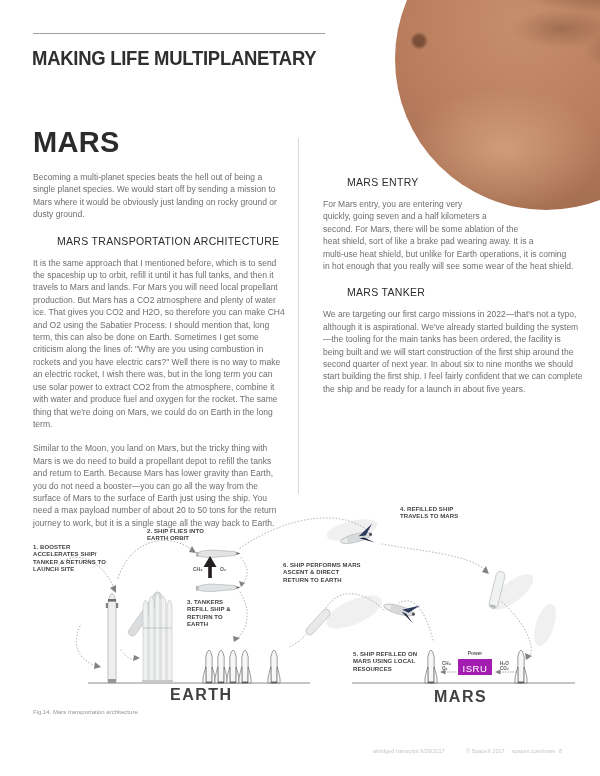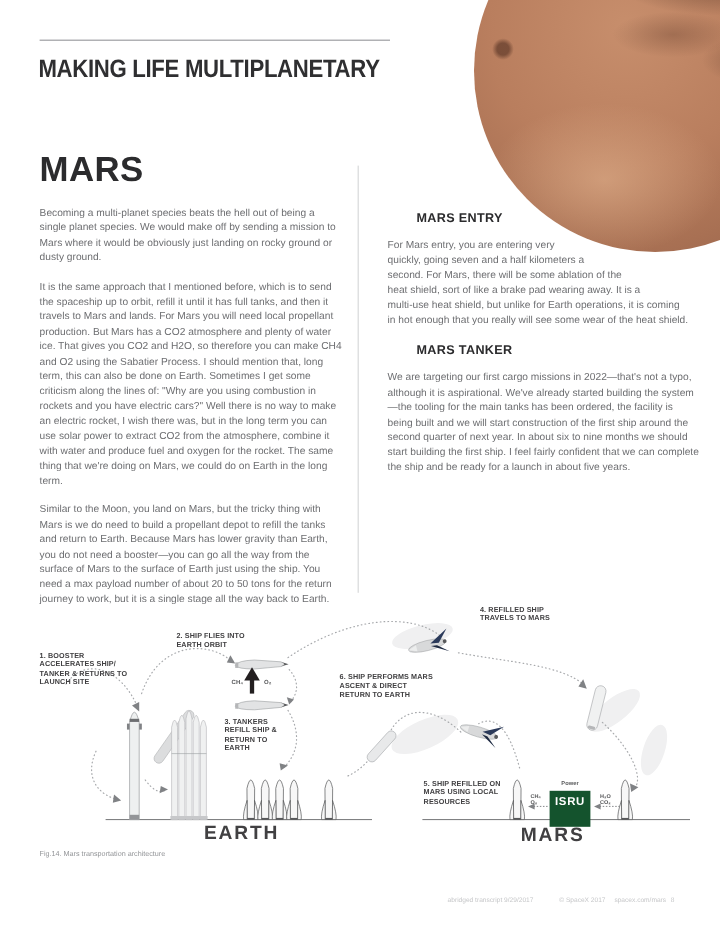--- a/index.html
+++ b/index.html
@@ -19,55 +19,56 @@
   }
   .title-rule{position:absolute;left:33px;top:33px;width:292px;height:1px;background:#9d9fa2;}
   .main-title{
     position:absolute;left:32px;top:46px;margin:0;font-size:21px;font-weight:bold;
     color:#2f2f31;letter-spacing:-0.3px;transform:scaleX(0.88);transform-origin:left top;white-space:nowrap;
   }
   .col-divider{position:absolute;left:298px;top:138px;width:1px;height:356px;background:#d8d9da;}
   .col-left{position:absolute;left:33px;top:128px;width:253px;}
   .col-right{position:absolute;left:323px;top:176px;width:260px;}
   h2.mars-h{margin:0 0 14px 0;font-size:29px;line-height:29px;font-weight:bold;color:#2b2b2d;letter-spacing:0.3px;}
-  h3.sec-h{margin:14px 0 10px 0;font-size:10.5px;font-weight:bold;color:#2b2b2d;letter-spacing:0.3px;padding-left:24px;}
+  h3.sec-h{margin:14px 0 10px 0;font-size:10.5px;font-weight:normal;color:#2b2b2d;letter-spacing:0.3px;padding-left:24px;}
   h3.first{margin-top:0;}
   p.body{margin:0 0 12px 0;font-size:8.5px;line-height:12.4px;color:#6d6e71;}
   .cut{float:right;clear:right;height:12.4px;}
   
   .diagram{position:absolute;left:0;top:500px;width:600px;height:216px;}
   .diagram svg{position:absolute;left:0;top:0;}
   .dlabel{position:absolute;font-size:6px;line-height:7.3px;font-weight:bold;color:#414042;letter-spacing:0.1px;white-space:pre-line;}
   .planet-label{position:absolute;font-size:16px;font-weight:bold;color:#414042;letter-spacing:1.5px;}
   .chem{position:absolute;font-size:5px;font-weight:bold;color:#58595b;}
   .chem-col{position:absolute;font-size:4.6px;line-height:5.4px;font-weight:bold;color:#58595b;white-space:pre-line;}
   .power-label{position:absolute;left:458px;top:151px;width:34px;text-align:center;font-size:4.8px;font-weight:bold;color:#58595b;}
-  .isru-box{position:absolute;left:458px;top:159px;width:34px;height:30px;background:#14532d;color:#ffffff;
-    font-size:9.5px;font-weight:bold;text-align:center;line-height:19px;letter-spacing:0.6px;}
+  .isru-box{position:absolute;left:458px;top:159px;width:34px;height:16px;background:#a21caf;color:#ffffff;
+    font-size:9.5px;font-weight:normal;text-align:center;line-height:19px;letter-spacing:0.6px;}
   .fig-caption{position:absolute;left:33px;top:709px;font-size:6px;color:#939598;}
   .footer-item{position:absolute;top:748px;font-size:5.5px;color:#c5c6c8;text-decoration:none;}
   .f-transcript{left:373px;} .f-copy{left:466px;} .f-link{left:512px;} .f-page{left:559px;}
   .traj{fill:none;stroke:#a7a9ac;stroke-width:1;stroke-dasharray:0.6 2.6;stroke-linecap:round;}
   .traj2{stroke:#808285;stroke-width:0.8;stroke-dasharray:0.6 2;stroke-linecap:round;}
   .ah{fill:#808285;}
   .swoosh{fill:#f0f0f1;}
 </style>
 </head>
 <body>
 
 <div class="page">
 
   <div class="mars-planet"></div>
   <div class="title-rule"></div>
   <h1 class="main-title">MAKING LIFE MULTIPLANETARY</h1>
   <div class="col-divider"></div>
 
   <div class="col-left">
     <h2 class="mars-h">MARS</h2>
-    <p class="body">Becoming a multi-planet species beats the hell out of being a single planet species. We would make off by sending a mission to Mars where it would be obviously just landing on rocky ground or dusty ground.</p>
+    <p class="body">Becoming a multi-planet species beats the hell out of being a single planet species. We would start off by sending a mission to Mars where it would be obviously just landing on rocky ground or dusty ground.</p>
+    <h3 class="sec-h">MARS TRANSPORTATION ARCHITECTURE</h3>
     <p class="body">It is the same approach that I mentioned before, which is to send the spaceship up to orbit, refill it until it has full tanks, and then it travels to Mars and lands. For Mars you will need local propellant production. But Mars has a CO2 atmosphere and plenty of water ice. That gives you CO2 and H2O, so therefore you can make CH4 and O2 using the Sabatier Process. I should mention that, long term, this can also be done on Earth. Sometimes I get some criticism along the lines of: "Why are you using combustion in rockets and you have electric cars?" Well there is no way to make an electric rocket, I wish there was, but in the long term you can use solar power to extract CO2 from the atmosphere, combine it with water and produce fuel and oxygen for the rocket. The same thing that we're doing on Mars, we could do on Earth in the long term.</p>
     <p class="body">Similar to the Moon, you land on Mars, but the tricky thing with Mars is we do need to build a propellant depot to refill the tanks and return to Earth. Because Mars has lower gravity than Earth, you do not need a booster—you can go all the way from the surface of Mars to the surface of Earth just using the ship. You need a max payload number of about 20 to 50 tons for the return journey to work, but it is a single stage all the way back to Earth.</p>
   </div>
 
   <div class="col-right">
     <h3 class="sec-h first">MARS ENTRY</h3>
     <span class="cut" style="width:95px"></span>
     <span class="cut" style="width:72px"></span>
     <span class="cut" style="width:52px"></span>
     <span class="cut" style="width:32px"></span>

